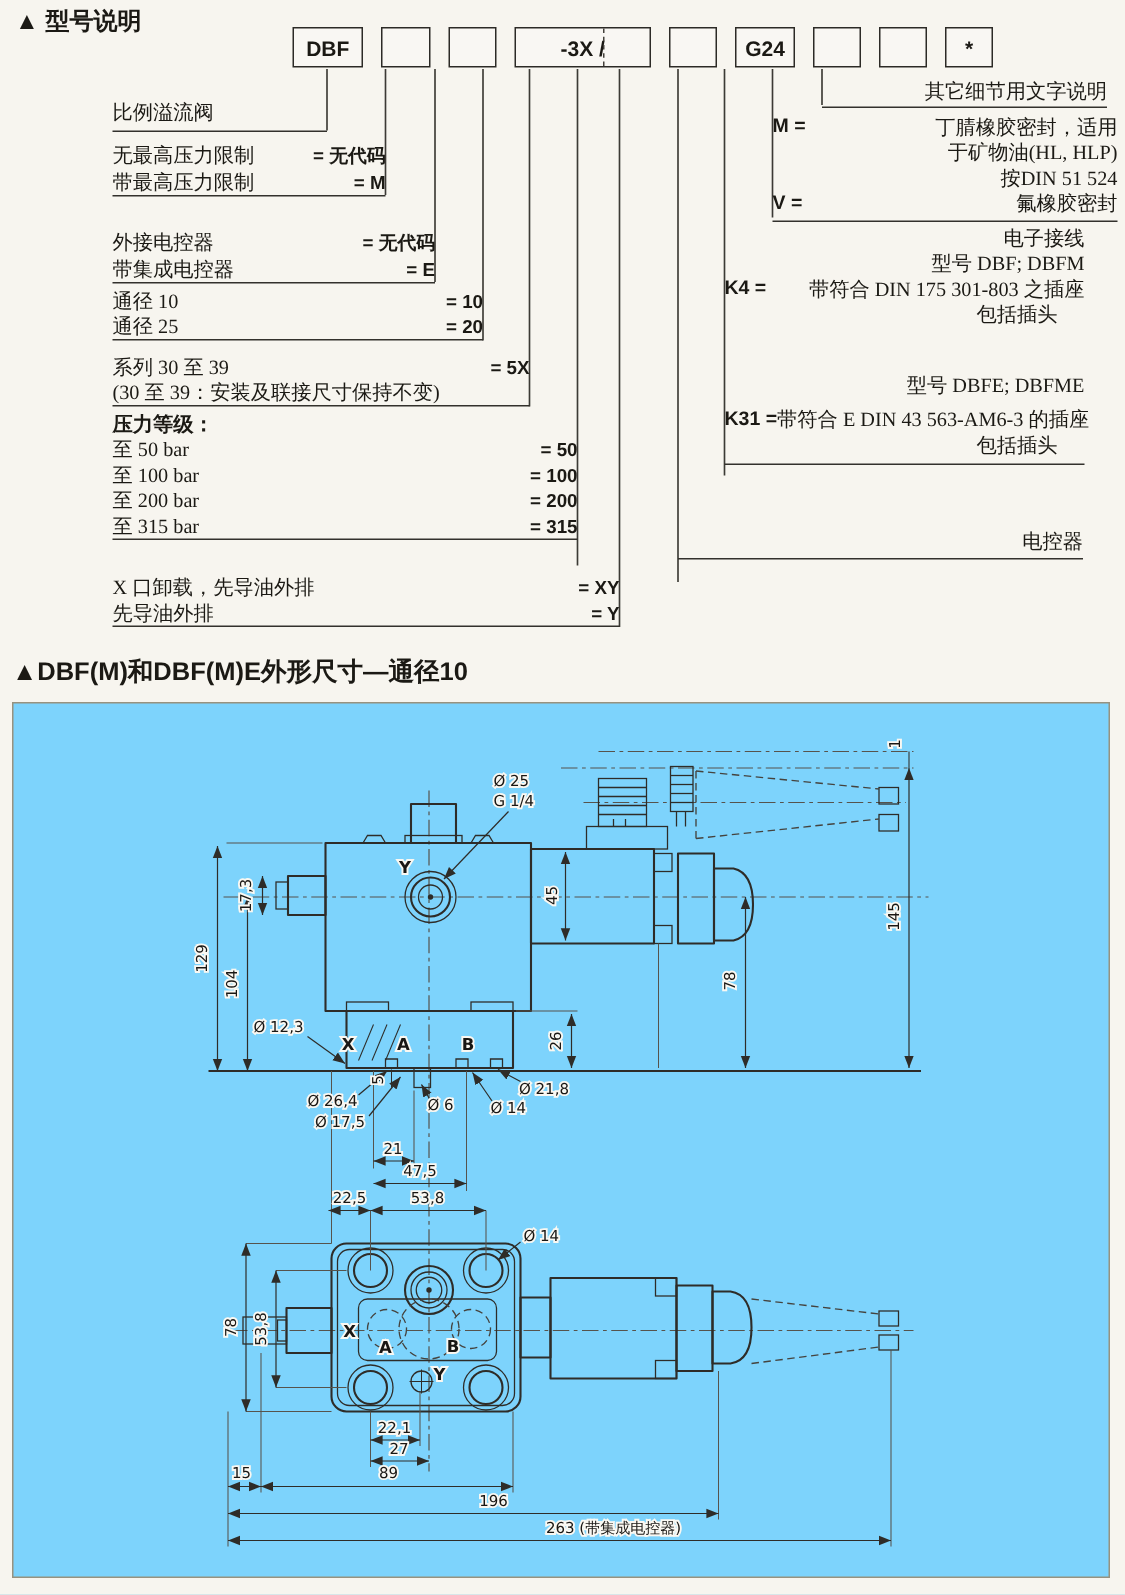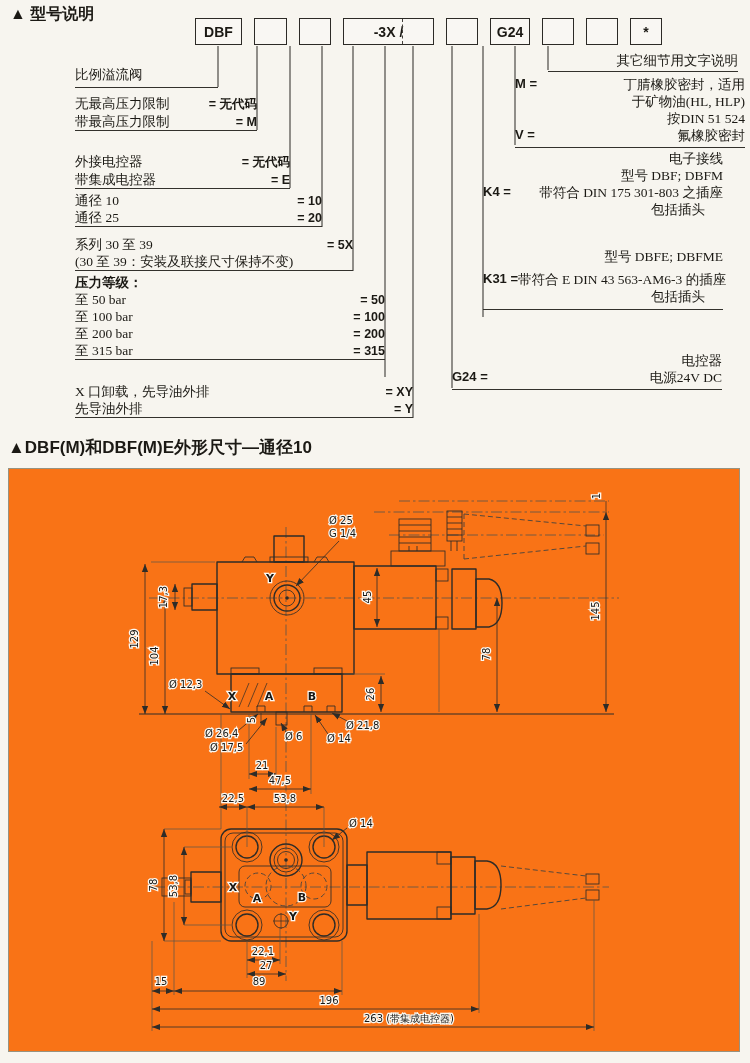--- a/index.html
+++ b/index.html
@@ -22,21 +22,21 @@
   .ln .lab.strong{font-weight:bold;}
   .rblk{position:absolute;border-bottom:1.6px solid #33312c;font-size:13.5px;line-height:17px;}
   .rblk .rline{text-align:right;white-space:nowrap;}
   .rblk .kv{display:flex;justify-content:space-between;white-space:nowrap;}
   .key{font:bold 13px "Liberation Sans","DejaVu Sans",sans-serif;}
   .bold{font-weight:normal;}
   .pad{padding-right:18px;padding-left:24px;}
   
   .t2{position:absolute;left:8px;top:436px;font:bold 17px "Liberation Sans","DejaVu Sans",sans-serif;}
   .panel{position:absolute;left:8px;top:468px;width:732px;height:584px;box-sizing:border-box;
-         border:1.5px solid #97927f;background:#f97316;}
+         border:1.5px solid #97927f;background:#7dd3fc;}
   .part{stroke:#2e2c28;stroke-width:1.4;fill:none;stroke-linejoin:round;}
   .part2{stroke:#2e2c28;stroke-width:0.85;fill:none;}
   .thin{stroke:#2e2c28;stroke-width:0.7;fill:none;}
   .thick{stroke:#2e2c28;stroke-width:1.2;}
   .cl{stroke:#56534c;stroke-width:0.8;stroke-dasharray:11 3 2.5 3;fill:none;}
   .dash{stroke:#45433e;stroke-width:0.9;fill:none;stroke-dasharray:5 3;}
   .ext{stroke:#56534c;stroke-width:0.7;}
   .dimline{stroke:#2e2c28;stroke-width:0.8;marker-start:url(#ar);marker-end:url(#ar);}
   .leader{stroke:#2e2c28;stroke-width:0.8;marker-end:url(#ar);}
   .dim{font:10px "DejaVu Sans","Liberation Sans",sans-serif;fill:#191714;
@@ -184,24 +184,20 @@
       <div class="rline bold pad">包括插头</div>
       <div class="rline bold" style="margin-top:30px">型号 DBFE; DBFME</div>
       <div class="kv" style="margin-top:6px">
           <span class="key">K31 =</span>
           <span>带符合 E DIN 43 563-AM6-3 的插座</span>
         </div>
       <div class="rline bold pad">包括插头</div>
     </div>
     <div class="rblk" style="left:452px;top:352px;width:270px;padding-bottom:3px">
       <div class="rline">电控器</div>
-      <div class="kv">
-          <span class="key">G24 =</span>
-          <span>电源24V DC</span>
-        </div>
     </div>
   </div>
 
   <div class="t2">▲DBF(M)和DBF(M)E外形尺寸—通径10</div>
 
   <div class="panel">
     <svg width="729" height="581" viewBox="0 0 729 581">
       <defs>
         <marker id="ar" viewBox="0 0 10 10" refX="9" refY="5" markerWidth="9" markerHeight="9" orient="auto-start-reverse" markerUnits="userSpaceOnUse">
           <path d="M0,1.5 L9,5 L0,8.5 z" fill="#2e2c28"></path>

